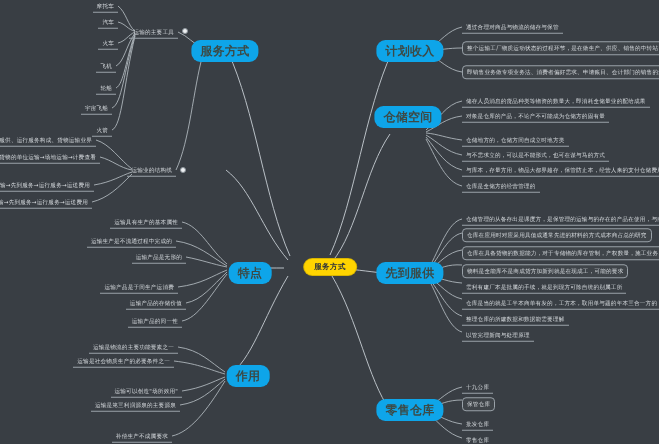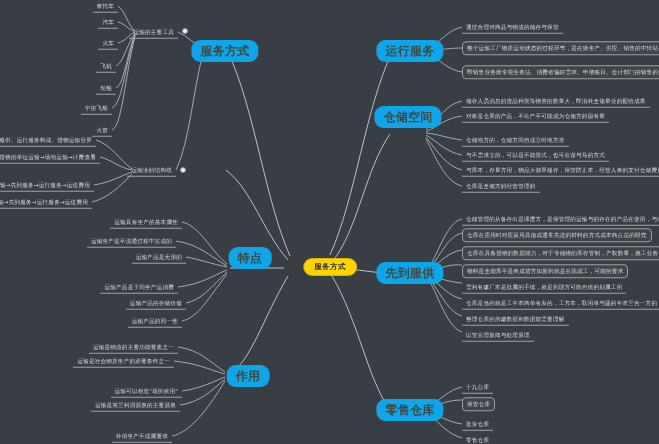--- a/index.html
+++ b/index.html
@@ -130,21 +130,21 @@
 
     <path class="thin" d="M428 408 C 440 400, 448 390, 462 387"></path>
     <path class="thin" d="M428 409 C 440 404, 448 400, 462 400"></path>
     <path class="thin" d="M428 411 C 440 416, 448 422, 462 424"></path>
     <path class="thin" d="M428 413 C 440 424, 448 434, 462 438"></path>
   </svg>
 
   <div class="node root" style="left:330px;top:267px;">服务方式</div>
 
   <div class="node branch" style="left:225px;top:51px;">服务方式</div>
-  <div class="node branch" style="left:250px;top:258px;">特点</div>
+  <div class="node branch" style="left:250px;top:273px;">特点</div>
   <div class="node branch" style="left:248px;top:376px;font-family:Liberation Serif, serif;">作用</div>
 
   <div class="node leaf l" style="right:481px;top:32px;width:null;">运输的主要工具</div>
   <div class="dot" style="left:185px;top:31px;"></div>
 
   <div class="node leaf l" style="right:483px;top:170px;">运输业的结构线</div>
   <div class="dot" style="left:183px;top:170px;"></div>
 
   <div class="node leaf l" style="right:541px;top:6px;">摩托车</div>
   <div class="node leaf l" style="right:541px;top:22px;">汽车</div>
@@ -165,21 +165,21 @@
   <div class="node leaf l" style="right:481px;top:287px;">运输产品是于同生产运消费</div>
   <div class="node leaf l" style="right:473px;top:303px;">运输产品的存储价值</div>
   <div class="node leaf l" style="right:477px;top:321px;">运输产品的同一性</div>
 
   <div class="node leaf l" style="right:481px;top:347px;">运输是物流的主要功能要素之一</div>
   <div class="node leaf l" style="right:485px;top:361px;">运输是社会物质生产的必要条件之一</div>
   <div class="node leaf l" style="right:477px;top:391px;">运输可以创造"场所效用"</div>
   <div class="node leaf l" style="right:479px;top:405px;">运输是第三利润源泉的主要源泉</div>
   <div class="node leaf l" style="right:487px;top:436px;">补偿生产不成属要求</div>
 
-  <div class="node branch" style="left:410px;top:51px;">运行服务</div>
+  <div class="node branch" style="left:410px;top:51px;">计划收入</div>
   <div class="node branch" style="left:408px;top:117px;">仓储空间</div>
   <div class="node branch" style="left:410px;top:273px;">先到服供</div>
   <div class="node branch" style="left:410px;top:410px;">零售仓库</div>
 
   <div class="node leaf r" style="left:462px;top:27px;">通过合理对商品与物流的储存与保管</div>
   <div class="node leaf r boxed" style="left:462px;top:48px;">整个运输工厂物质运动状态的过程环节，是在做生产、供应、销售的中转站，对整体运输全局的起到平衡调节作用</div>
   <div class="node leaf r boxed" style="left:462px;top:72px;">即销售业务做专项业务法、消费者偏好需求、申请账目、会计部门的销售的集结需要条件</div>
 
   <div class="node leaf r" style="left:462px;top:101px;">储存人员消息的货品种类等物资的数量大，即消耗全储量业的配给成果</div>
   <div class="node leaf r" style="left:462px;top:116px;">对象是仓库的产品，不论产不可能成为仓储方的固有量</div>

